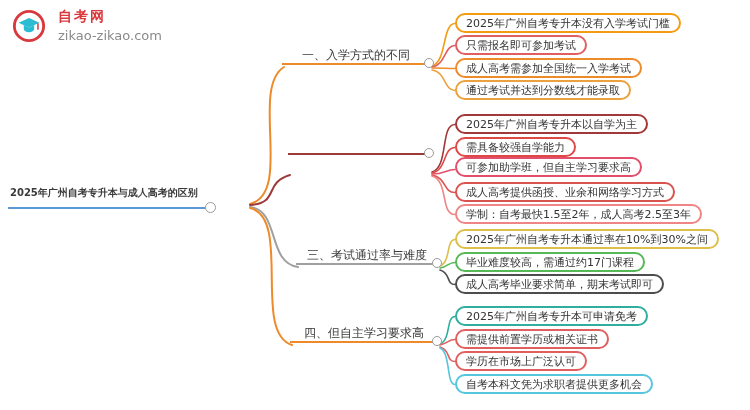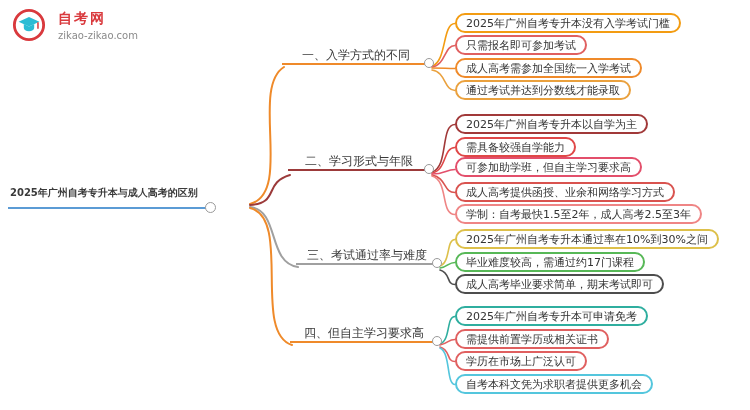--- a/index.html
+++ b/index.html
@@ -7,21 +7,21 @@
     position:relative;width:750px;height:410px;background:#ffffff;overflow:hidden;
     font-family:"DejaVu Sans","Liberation Sans",sans-serif;
   }
   svg.wires{position:absolute;left:0;top:0;pointer-events:none;}
   svg.wires path{fill:none;stroke-linecap:round;}
   .main-curve{stroke-width:2;}
   .leaf-curve{stroke-width:1.6;}
 
   .logo{position:absolute;left:12px;top:8px;display:flex;align-items:center;gap:12px;}
   .logo-name{font-size:14px;font-weight:bold;letter-spacing:2px;}
-  .logo-domain{font-size:10px;color:#8a8a8a;margin-top:2px;}
+  .logo-domain{font-size:13px;color:#8a8a8a;margin-top:2px;}
 
   .root{
     position:absolute;left:8px;top:182px;
     padding:2px 8px 6px 2px;border-bottom:2px solid #5b9bd5;
     font-size:10px;font-weight:700;color:#3a3a3a;white-space:nowrap;line-height:17px;
   }
   .root .node-circle{right:-10px;bottom:-6px;width:9px;height:9px;}
 
   .branch{
     position:absolute;box-sizing:border-box;
@@ -93,21 +93,20 @@
   <div class="root" style="border-bottom-color: rgb(91, 155, 213);">
     <span>2025年广州自考专升本与成人高考的区别</span>
     <span class="node-circle"></span>
   </div>
 
   <div class="branch" id="b1" style="border-bottom-color: rgb(239, 138, 42);">
     <span>一、入学方式的不同</span>
     <span class="node-circle"></span>
   </div>
   <div class="branch" id="b2" style="border-bottom-color: rgb(156, 58, 58);">
-    <span>二、学习形式与年限</span>
     <span class="node-circle"></span>
   </div>
   <div class="branch" id="b3" style="border-bottom-color: rgb(160, 160, 160);">
     <span>三、考试通过率与难度</span>
     <span class="node-circle"></span>
   </div>
   <div class="branch" id="b4" style="border-bottom-color: rgb(239, 138, 42);">
     <span>四、但自主学习要求高</span>
     <span class="node-circle"></span>
   </div>

